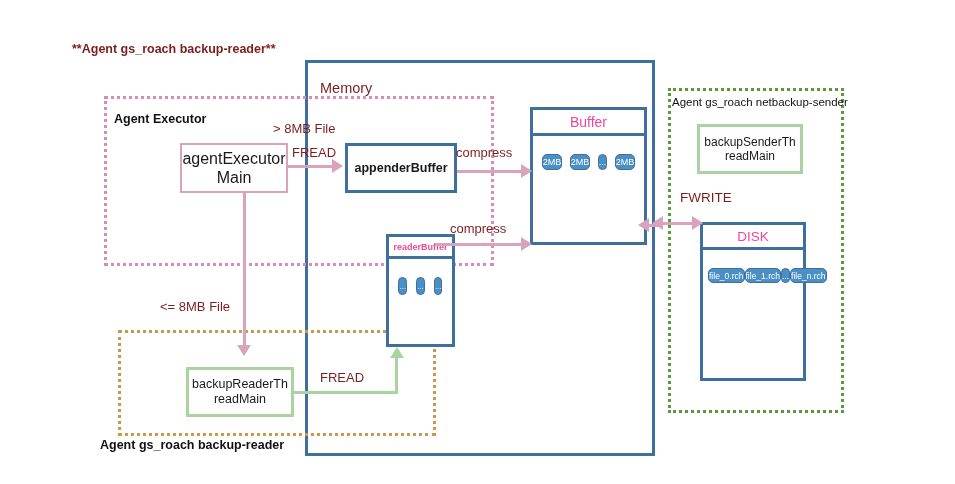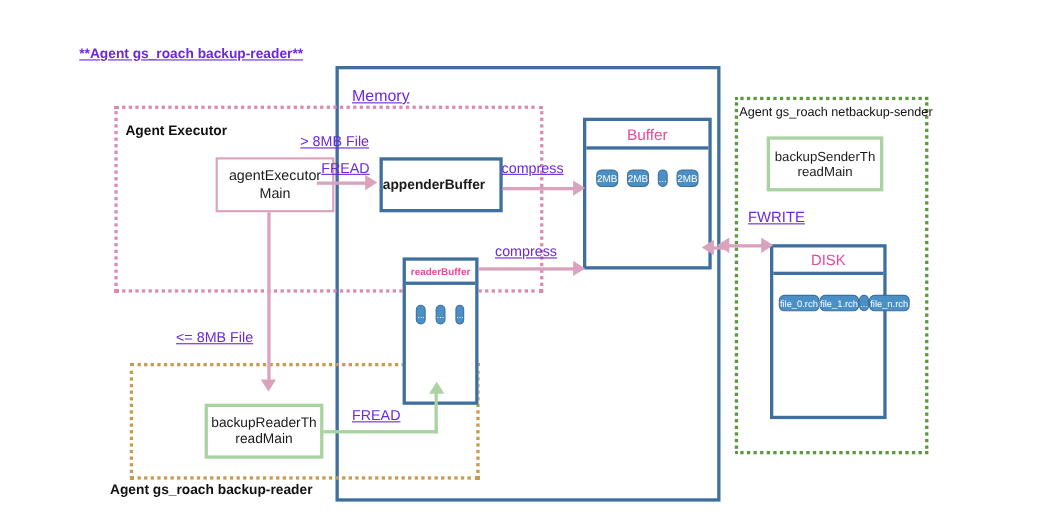--- a/index.html
+++ b/index.html
@@ -10,24 +10,23 @@
   #canvas {
     position: relative;
     width: 955px;
     height: 484px;
     background: #ffffff;
     font-family: "Liberation Sans", sans-serif;
     overflow: hidden;
   }
   .lbl {
     position: absolute;
-    color: #6d28d9;
+    color: #7f1d1d;
     white-space: nowrap;
     line-height: 1.15;
-    text-decoration: underline;
   }
   
   .group-box {
     position: absolute;
     box-sizing: border-box;
     background: transparent;
   }
   .group-pink {
     border: 3px dotted #d98cb3;
   }
@@ -48,20 +47,21 @@
     box-sizing: border-box;
     border: 3px solid #3f6f9f;
     background: transparent;
   }
   
   .node {
     position: absolute;
     box-sizing: border-box;
     display: flex;
     align-items: center;
+    justify-content: center;
     text-align: center;
     background: #ffffff;
     color: #1a1a1a;
     line-height: 1.2;
   }
   .node-pink  { border: 2px solid #d9a3bd; }
   .node-blue  { border: 3px solid #3f6f9f; }
   .node-green { border: 3px solid #a9d3a0; }
   
   .stack {
@@ -150,21 +150,21 @@
 
   <div class="group-box group-pink" style="left:104px; top:96px; width:390px; height:170px;"></div>
   <div class="group-label" style="left:114px; top:112px; font-size:12.5px; font-weight:bold;">Agent Executor</div>
 
   <div class="group-box group-orange" style="left:118px; top:330px; width:318px; height:106px;"></div>
   <div class="group-label" style="left:100px; top:438px; font-size:12.5px; font-weight:bold;">Agent gs_roach backup-reader</div>
 
   <div class="group-box group-green" style="left:668px; top:88px; width:176px; height:325px;"></div>
   <div class="group-label" style="left:672px; top:96px; font-size:11.5px;">Agent gs_roach netbackup-sender</div>
 
-  <div class="node node-pink" style="left:180px; top:143px; width:108px; height:50px; font-size:13px;margin-left:16px;">
+  <div class="node node-pink" style="left:180px; top:143px; width:108px; height:50px; font-size:16px;">
     <span>agentExecutor Main</span>
   </div>
 
   <div class="node node-blue" style="left:345px; top:143px; width:112px; height:50px; font-size:12.5px; font-weight:bold;">
     <span>appenderBuffer</span>
   </div>
 
   <div class="node node-green" style="left:186px; top:367px; width:108px; height:50px; font-size:12.5px;">
     <span>backupReaderTh readMain</span>
   </div>
@@ -186,21 +186,21 @@
   <div class="stack" style="left:700px; top:222px; width:106px; height:159px;">
     <div class="stack-title" style="height:25px; font-size:13.5px;">DISK</div>
     <div class="stack-body">
       <div class="chip" style="height:15px; font-size:8.5px;">file_0.rch</div>
       <div class="chip" style="height:15px; font-size:8.5px;">file_1.rch</div>
       <div class="chip" style="height:15px; font-size:8.5px;">...</div>
       <div class="chip" style="height:15px; font-size:8.5px;">file_n.rch</div>
     </div>
   </div>
 
-  <div class="stack" style="left:366px; top:234px; width:69px; height:134px;">
+  <div class="stack" style="left:386px; top:234px; width:69px; height:113px;">
     <div class="stack-title" style="height:22px; font-size:9px; font-weight:bold;">readerBuffer</div>
     <div class="stack-body">
       <div class="chip" style="height:18px; font-size:8px;">...</div>
       <div class="chip" style="height:18px; font-size:8px;">...</div>
       <div class="chip" style="height:18px; font-size:8px;">...</div>
     </div>
   </div>
 
   <div class="seg" style="left:288px; top:165px; width:46px; height:3px;"></div>
   <div class="arrow ar-right" style="left:332px; top:159px;"></div>

